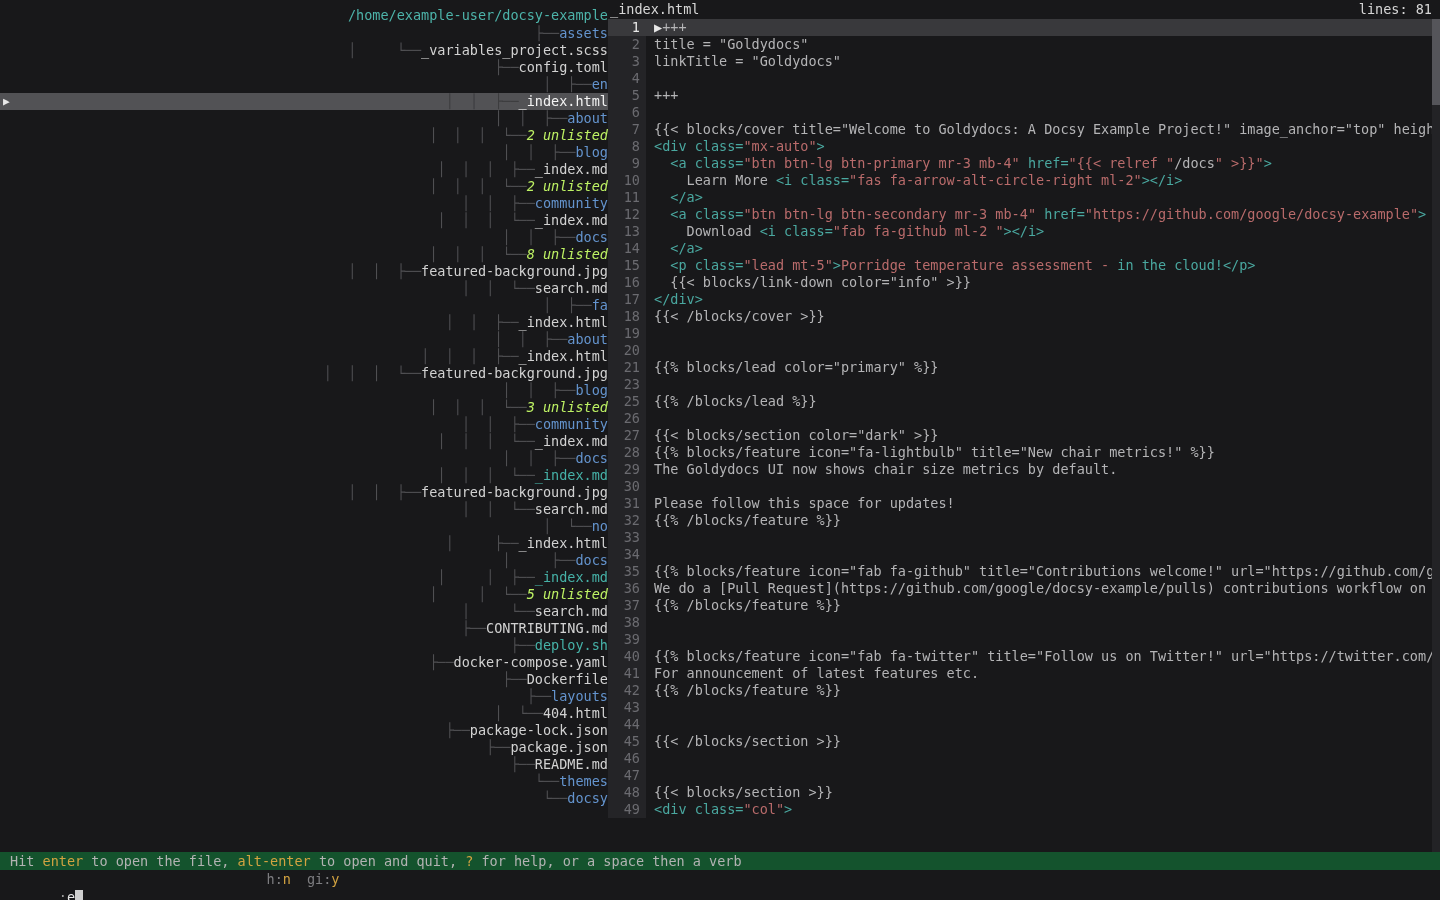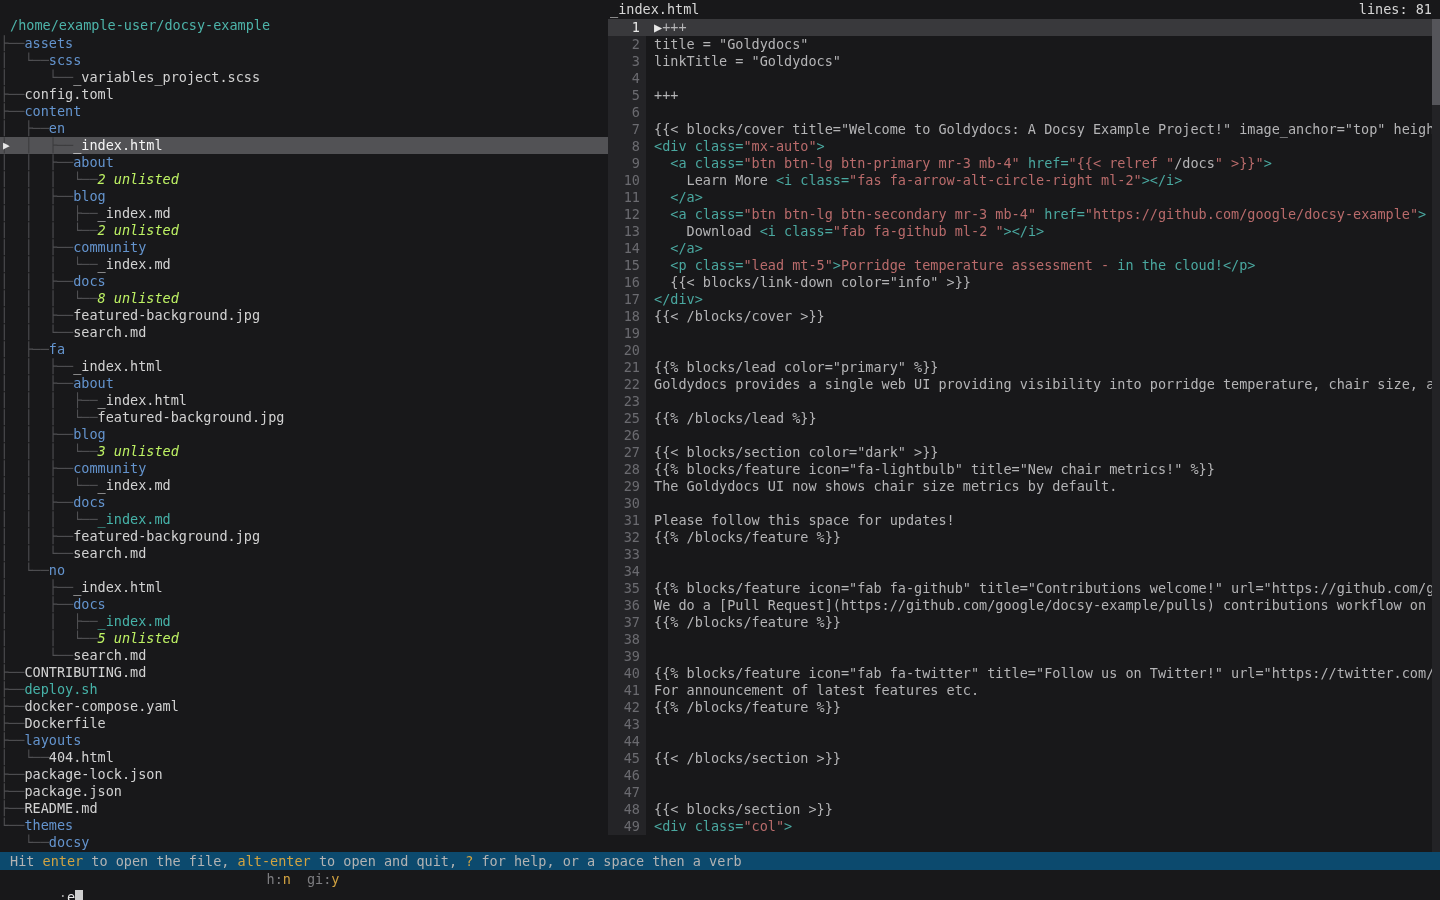--- a/index.html
+++ b/index.html
@@ -6,21 +6,21 @@
   html,body { width:1440px; height:900px; overflow:hidden; }
   body {
     background:#18181a;
     font-family:"DejaVu Sans Mono", monospace;
     font-size:13.5px;
     color:#c9c9c9;
   }
   .screen { position:relative; width:1440px; height:900px; background:#18181a; }
 
   
-  .tree-pane { position:absolute; left:0; top:16px; width:608px; height:852px; overflow:hidden; }
+  .tree-pane { position:absolute; left:0; top:6px; width:608px; height:852px; overflow:hidden;text-align:right; }
   .tree-header { height:19px; line-height:19px; padding-left:10px; color:#4db4aa; white-space:pre; }
   .trow { position:relative; height:17px; line-height:17px; white-space:pre; }
   .trow.sel { background:#525255; }
   .trow.sel .n-file { color:#f4f4f4; }
   .branch { color:#4f4f52; }
   .trow.sel .branch { color:#3c3c3e; }
   .sel-arrow { position:absolute; left:3px; top:0; color:#e8e8e8; font-size:11px; }
   .n-dir  { color:#6494ce; }
   .n-file { color:#d2d2d2; }
   .n-teal { color:#46b2a8; }
@@ -38,44 +38,42 @@
   .c-p { color:#b4b4b6; }
   .c-t { color:#4aa8a0; }
   .c-s { color:#b96b6b; }
   .c-m { color:#e8e8e8; }
 
   
   .pv-scrollbar { position:absolute; right:0; top:19px; width:8px; height:833px; background:#232326; }
   .pv-thumb { position:absolute; left:0; top:0; width:8px; height:86px; background:#55555a; }
 
   
-  .hint-bar { position:absolute; left:0; top:852px; width:1440px; height:18px; line-height:18px; background:#0c4a6e; padding-left:10px; white-space:pre; color:#b3b3b3; }
+  .hint-bar { position:absolute; left:0; top:852px; width:1440px; height:18px; line-height:18px; background:#14532d; padding-left:10px; white-space:pre; color:#b3b3b3; }
   .hk { color:#d2a341; }
   .cmd-line { position:absolute; left:0; top:870px; width:1440px; height:18px; line-height:18px; white-space:pre; }
   .prompt { position:absolute; left:10px; top:0; color:#9a9a9a; }
   .cmd-val { color:#e8e8e8; }
   .cursor { display:inline-block; width:8px; height:14px; background:#cfcfcf; vertical-align:-2px; }
   .flags { position:absolute; left:0; top:0; width:606px; text-align:center; }
   .flag-label { color:#7d7d80; }
   .flag-value { color:#d2a341; }
   .flag-gap { display:inline-block; width:16px; }
 </style>
 </head>
 <body>
 
 <div class="screen">
 
   <div class="tree-pane">
     <div class="tree-header">/home/example-user/docsy-example</div>
     <div>
         <div class="trow"><span class="branch">├──</span><span class="n-dir">assets</span></div>
-        <div class="trow"><span class="branch">│  └──</span><span class="n-dir">scss</span></div>
         <div class="trow"><span class="branch">│     └──</span><span class="n-file">_variables_project.scss</span></div>
         <div class="trow"><span class="branch">├──</span><span class="n-file">config.toml</span></div>
-        <div class="trow"><span class="branch">├──</span><span class="n-dir">content</span></div>
         <div class="trow"><span class="branch">│  ├──</span><span class="n-dir">en</span></div>
         <div class="trow sel"><span class="sel-arrow">▶</span><span class="branch">│  │  ├──</span><span class="n-file">_index.html</span></div>
         <div class="trow"><span class="branch">│  │  ├──</span><span class="n-dir">about</span></div>
         <div class="trow"><span class="branch">│  │  │  └──</span><span class="n-unl">2 unlisted</span></div>
         <div class="trow"><span class="branch">│  │  ├──</span><span class="n-dir">blog</span></div>
         <div class="trow"><span class="branch">│  │  │  ├──</span><span class="n-file">_index.md</span></div>
         <div class="trow"><span class="branch">│  │  │  └──</span><span class="n-unl">2 unlisted</span></div>
         <div class="trow"><span class="branch">│  │  ├──</span><span class="n-dir">community</span></div>
         <div class="trow"><span class="branch">│  │  │  └──</span><span class="n-file">_index.md</span></div>
         <div class="trow"><span class="branch">│  │  ├──</span><span class="n-dir">docs</span></div>
@@ -135,21 +133,20 @@
         <div class="crow"><span class="gut">12</span><span class="code"><span class="c-t">  &lt;a class=</span><span class="c-s">"btn btn-lg btn-secondary mr-3 mb-4"</span><span class="c-t"> href=</span><span class="c-s">"https://github.com/google/docsy-example"</span><span class="c-t">&gt;</span></span></div>
         <div class="crow"><span class="gut">13</span><span class="code"><span class="c-p">    Download </span><span class="c-t">&lt;i class=</span><span class="c-s">"fab fa-github ml-2 "</span><span class="c-t">&gt;&lt;/i&gt;</span></span></div>
         <div class="crow"><span class="gut">14</span><span class="code"><span class="c-t">  &lt;/a&gt;</span></span></div>
         <div class="crow"><span class="gut">15</span><span class="code"><span class="c-t">  &lt;p class=</span><span class="c-s">"lead mt-5"</span><span class="c-t">&gt;</span><span class="c-s">Porridge temperature assessment - </span><span class="c-t">in the cloud!&lt;/p&gt;</span></span></div>
         <div class="crow"><span class="gut">16</span><span class="code"><span class="c-p">  {{&lt; blocks/link-down color="info" &gt;}}</span></span></div>
         <div class="crow"><span class="gut">17</span><span class="code"><span class="c-t">&lt;/div&gt;</span></span></div>
         <div class="crow"><span class="gut">18</span><span class="code"><span class="c-p">{{&lt; /blocks/cover &gt;}}</span></span></div>
         <div class="crow"><span class="gut">19</span><span class="code"></span></div>
         <div class="crow"><span class="gut">20</span><span class="code"></span></div>
         <div class="crow"><span class="gut">21</span><span class="code"><span class="c-p">{{% blocks/lead color="primary" %}}</span></span></div>
-        <div class="crow"><span class="gut">22</span><span class="code"><span class="c-p">Goldydocs provides a single web UI providing visibility into porridge temperature, chair size, a</span></span></div>
         <div class="crow"><span class="gut">23</span><span class="code"></span></div>
         <div class="crow"><span class="gut">25</span><span class="code"><span class="c-p">{{% /blocks/lead %}}</span></span></div>
         <div class="crow"><span class="gut">26</span><span class="code"></span></div>
         <div class="crow"><span class="gut">27</span><span class="code"><span class="c-p">{{&lt; blocks/section color="dark" &gt;}}</span></span></div>
         <div class="crow"><span class="gut">28</span><span class="code"><span class="c-p">{{% blocks/feature icon="fa-lightbulb" title="New chair metrics!" %}}</span></span></div>
         <div class="crow"><span class="gut">29</span><span class="code"><span class="c-p">The Goldydocs UI now shows chair size metrics by default.</span></span></div>
         <div class="crow"><span class="gut">30</span><span class="code"></span></div>
         <div class="crow"><span class="gut">31</span><span class="code"><span class="c-p">Please follow this space for updates!</span></span></div>
         <div class="crow"><span class="gut">32</span><span class="code"><span class="c-p">{{% /blocks/feature %}}</span></span></div>
         <div class="crow"><span class="gut">33</span><span class="code"></span></div>

